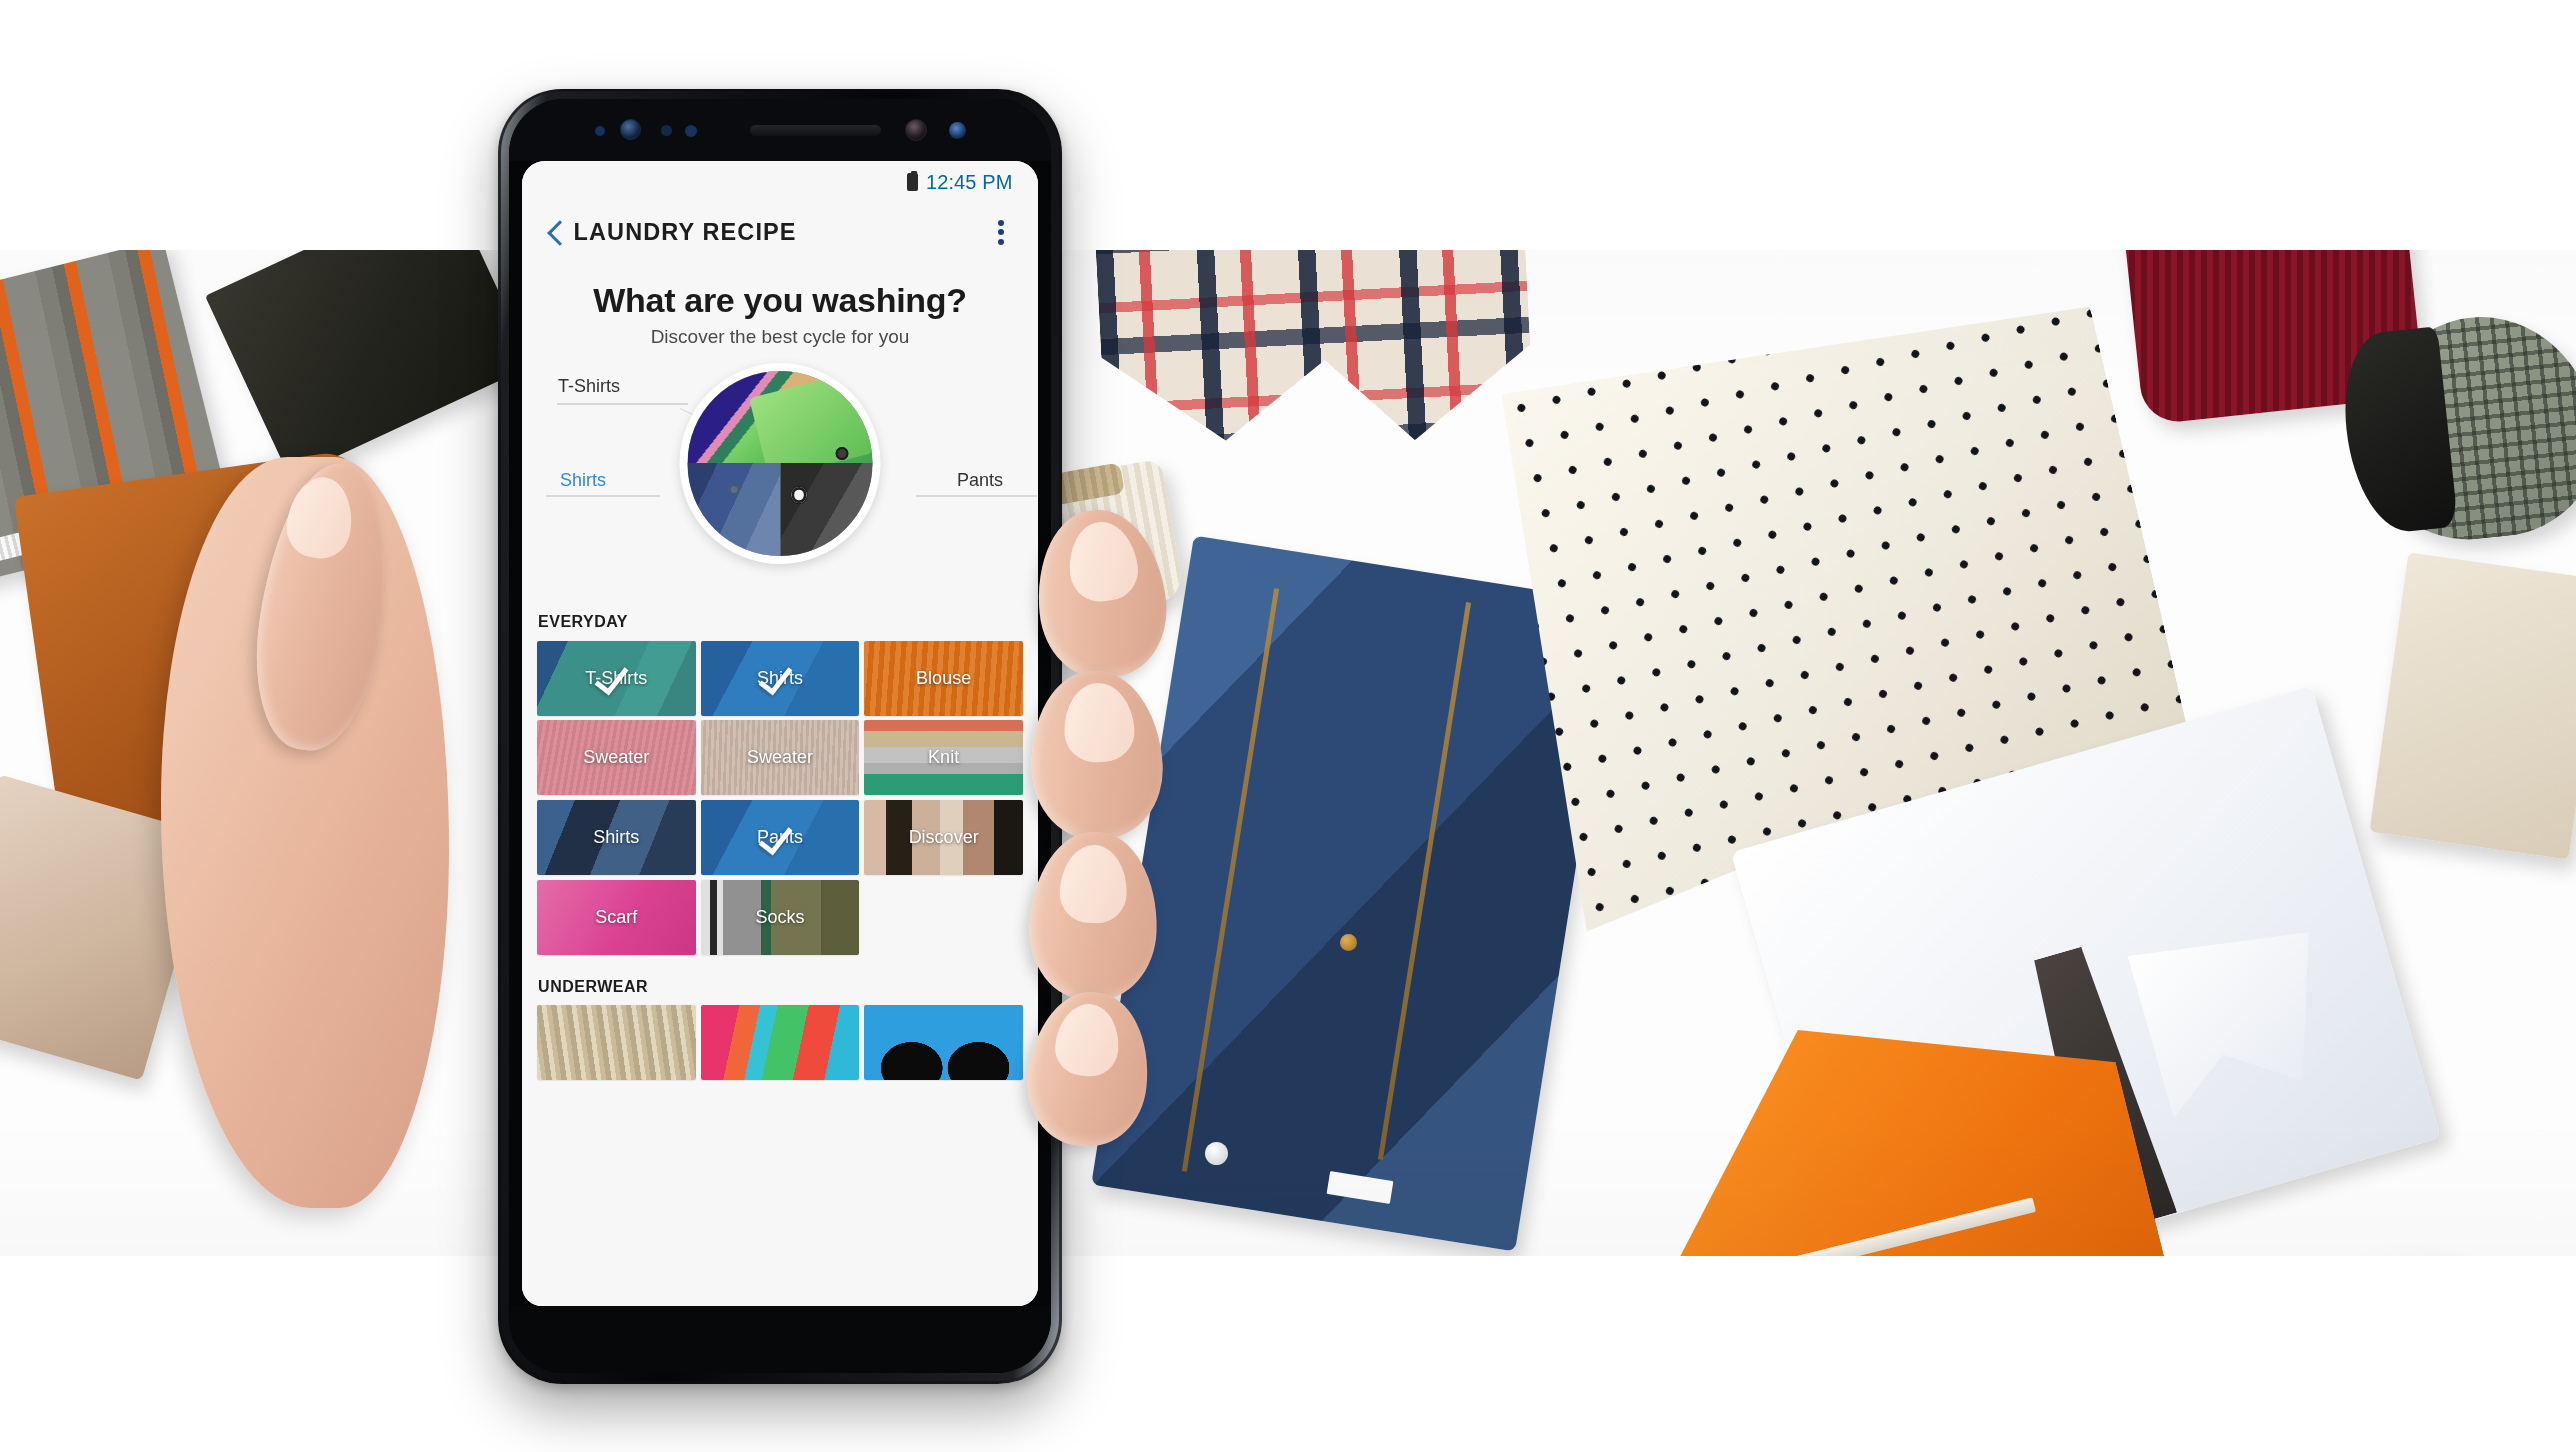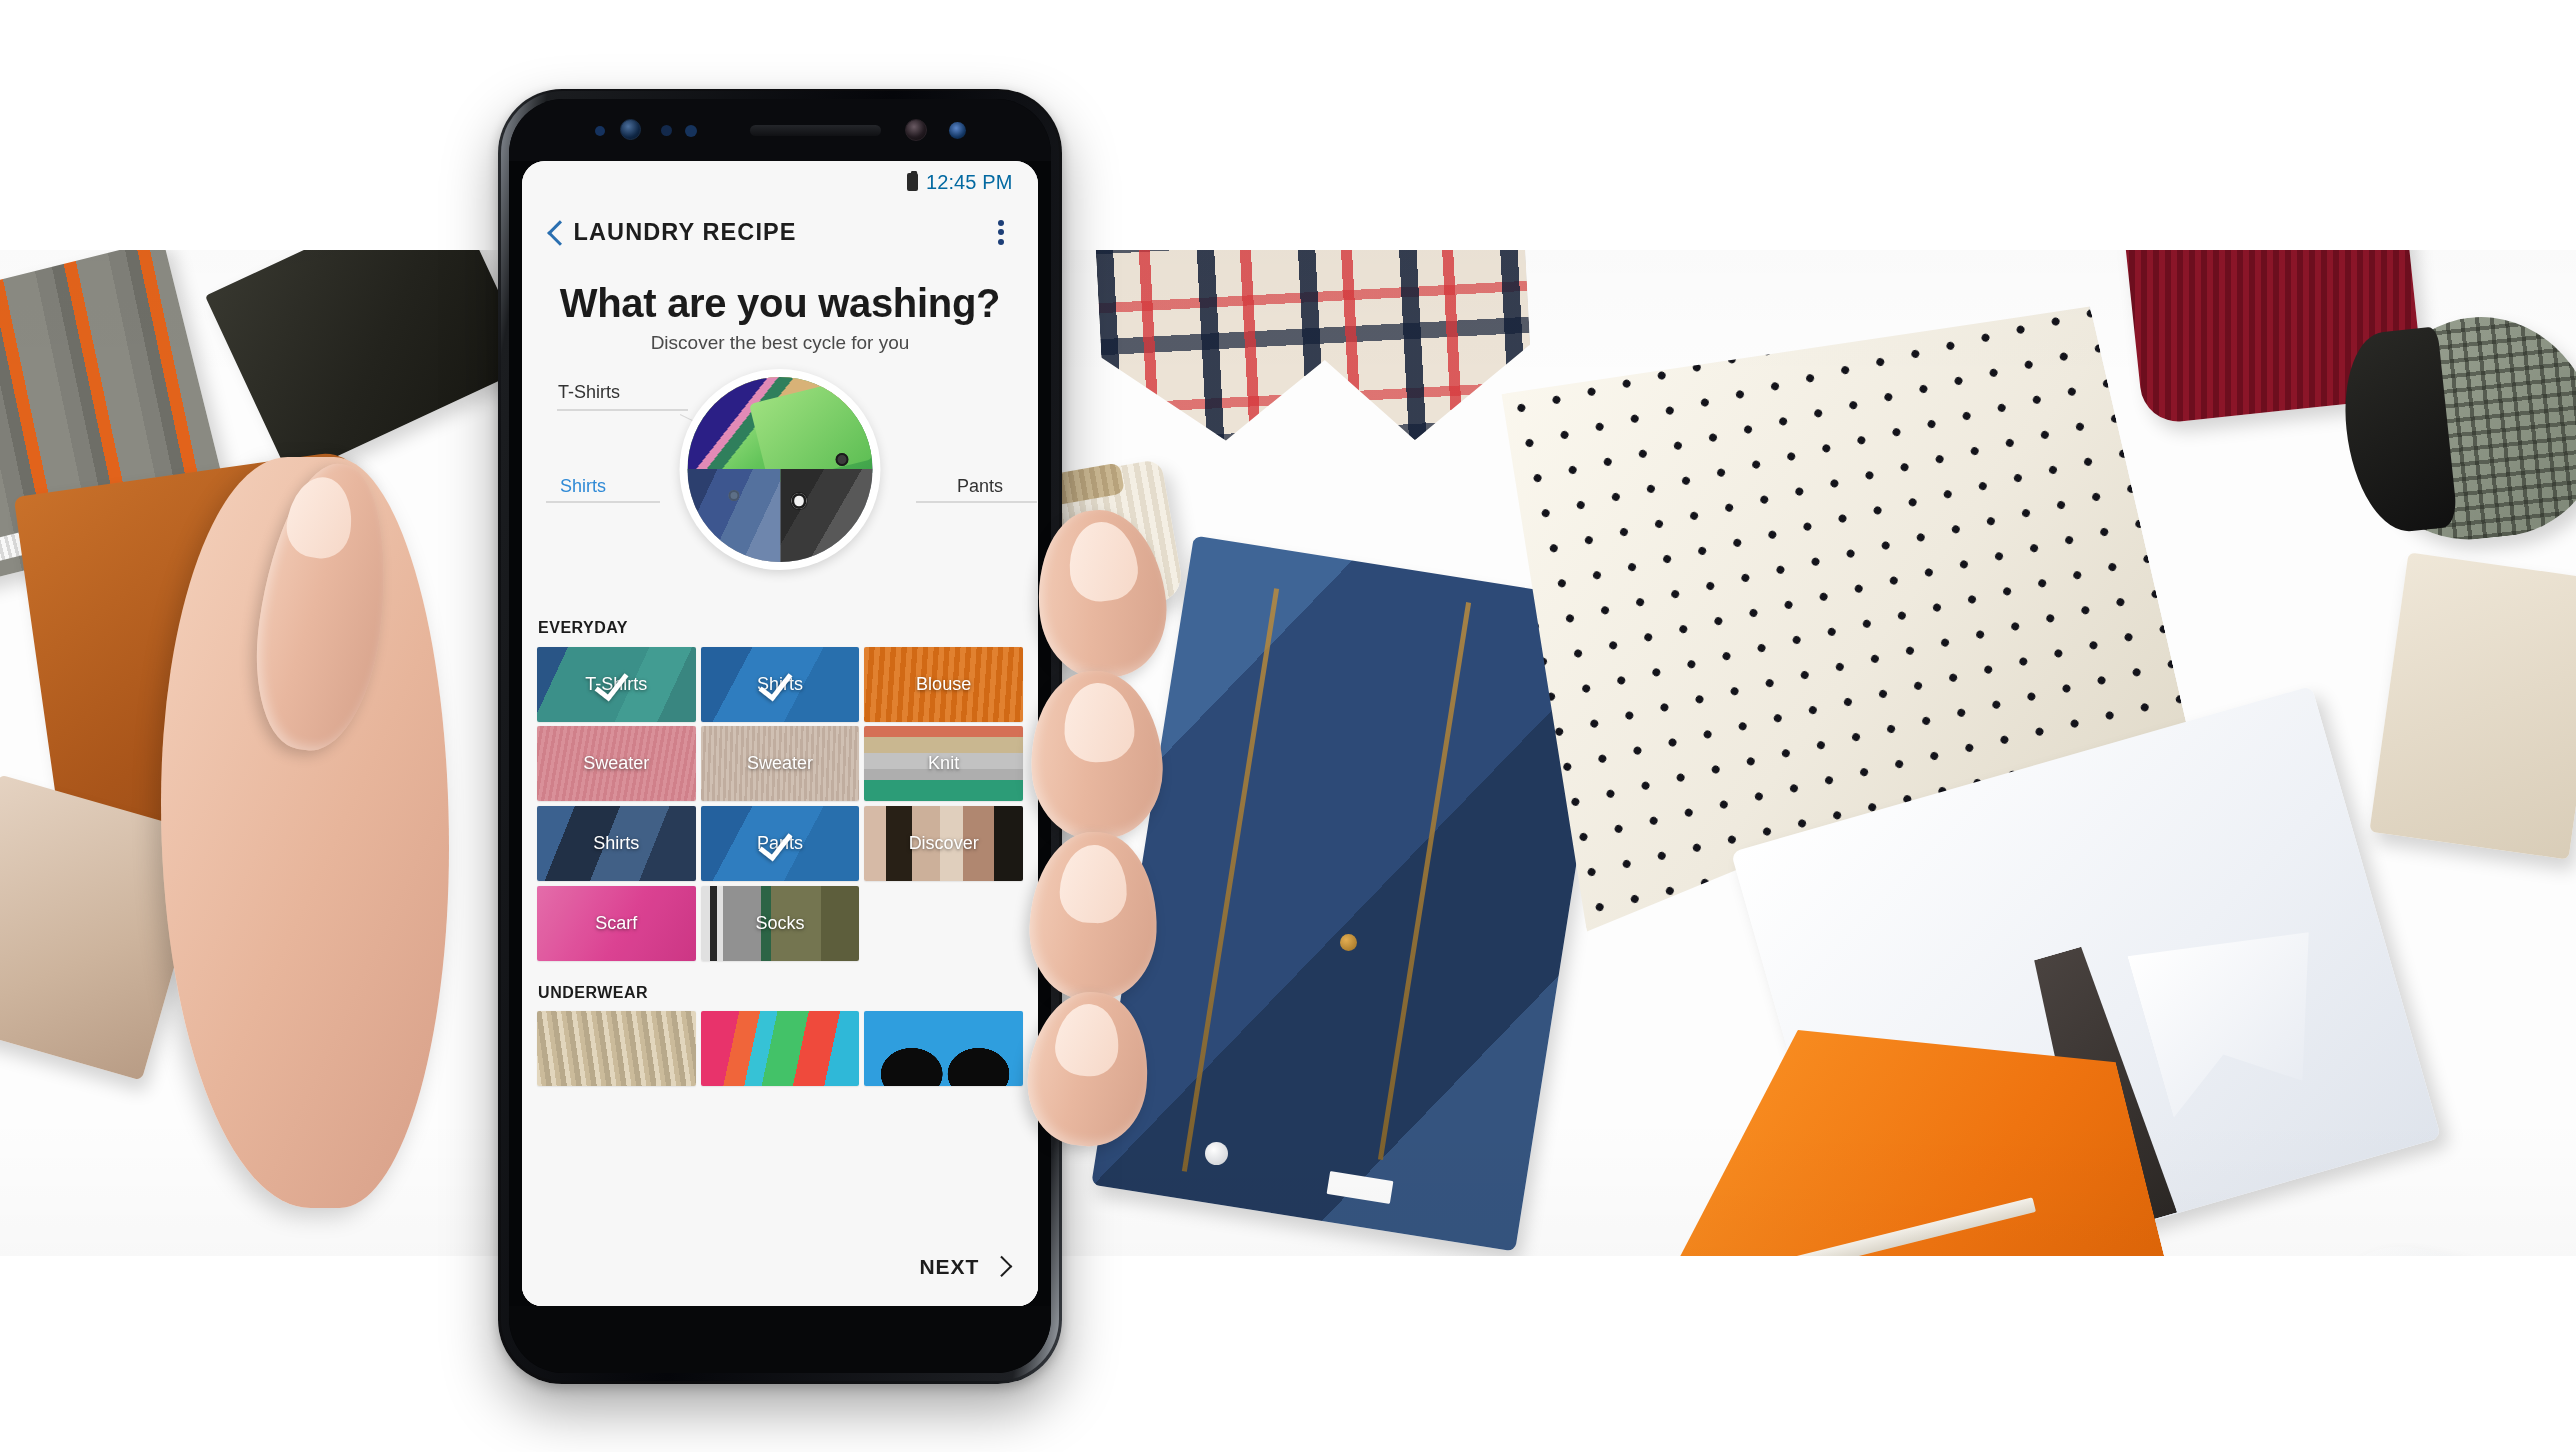--- a/index.html
+++ b/index.html
@@ -75,21 +75,21 @@
     content:""; position:absolute; left:9.4px; top:6px; width:14.8px; height:14.8px;
     border-left:3.4px solid #2a6fb0; border-bottom:3.4px solid #2a6fb0;
     transform:rotate(45deg);
   }
   .appbar-title{ font-size:23.5px; font-weight:700; color:#1d1d1d; letter-spacing:1.1px; margin-left:2px; flex:1; }
   .kebab{ width:27px; height:31px; display:flex; flex-direction:column; align-items:center; justify-content:space-between; padding:2.7px 0; }
   .kebab i{ width:6px; height:6px; border-radius:50%; background:#1d3f78; display:block; }
 
   .app-scroll{ flex:1; overflow:hidden; background:#f7f7f7; position:relative; }
 
-  .h1{ text-align:center; font-size:40px; font-weight:700; color:#1b1b1b; margin-top:20px; letter-spacing:-0.3px; }
+  .h1{ text-align:center; font-size:34px; font-weight:700; color:#1b1b1b; margin-top:20px; letter-spacing:-0.3px; }
   .h2{ text-align:center; font-size:19px; color:#4a4a4a; margin-top:5.4px; }
 
   
   .dial-zone{ position:relative; height:233px; margin-top:9.4px; }
   .dial{
     position:absolute; left:50%; top:5.4px; transform:translateX(-50%);
     width:201px; height:201px; border-radius:50%;
     background:#ffffff; padding:8px;
     box-shadow: 0 3.4px 10.7px rgba(0,0,0,.14);
   }
@@ -455,24 +455,20 @@
               <div class="uw-tile" style="background:repeating-linear-gradient(82deg,#e2d6bd 0 4.7px,#cbbb9b 4.7px 9.4px,#b8a98b 9.4px 14.8px);"></div>
               <div class="uw-tile" style="background:linear-gradient(102deg,#e8336b 0 22%,#f0653a 22% 34%,#36c2d6 34% 44%,#43c268 44% 62%,#ef4a3c 62% 80%,#2fb8d8 80%);"></div>
               <div class="uw-tile" style="background:
                      radial-gradient(ellipse 32px 27px at 30% 84%, #0b0b0b 0 96%, rgba(0,0,0,0) 97%),
                      radial-gradient(ellipse 32px 27px at 72% 84%, #0b0b0b 0 96%, rgba(0,0,0,0) 97%),
                      linear-gradient(#2f9ede,#2f9ede);"></div>
             </div>
 
             <div style="height:101px;"></div>
 
-            <div class="nextbar">
-              <span class="next-label">NEXT</span>
-              <span class="next-chev"></span>
-            </div>
 
           </div>
         </div>
 
         <div class="bezel-bot"></div>
       </div>
     </div>
   </div>
 
   <div class="hand" style="left:1026px; top:510px; width:282px; height:805px; z-index:20;">

